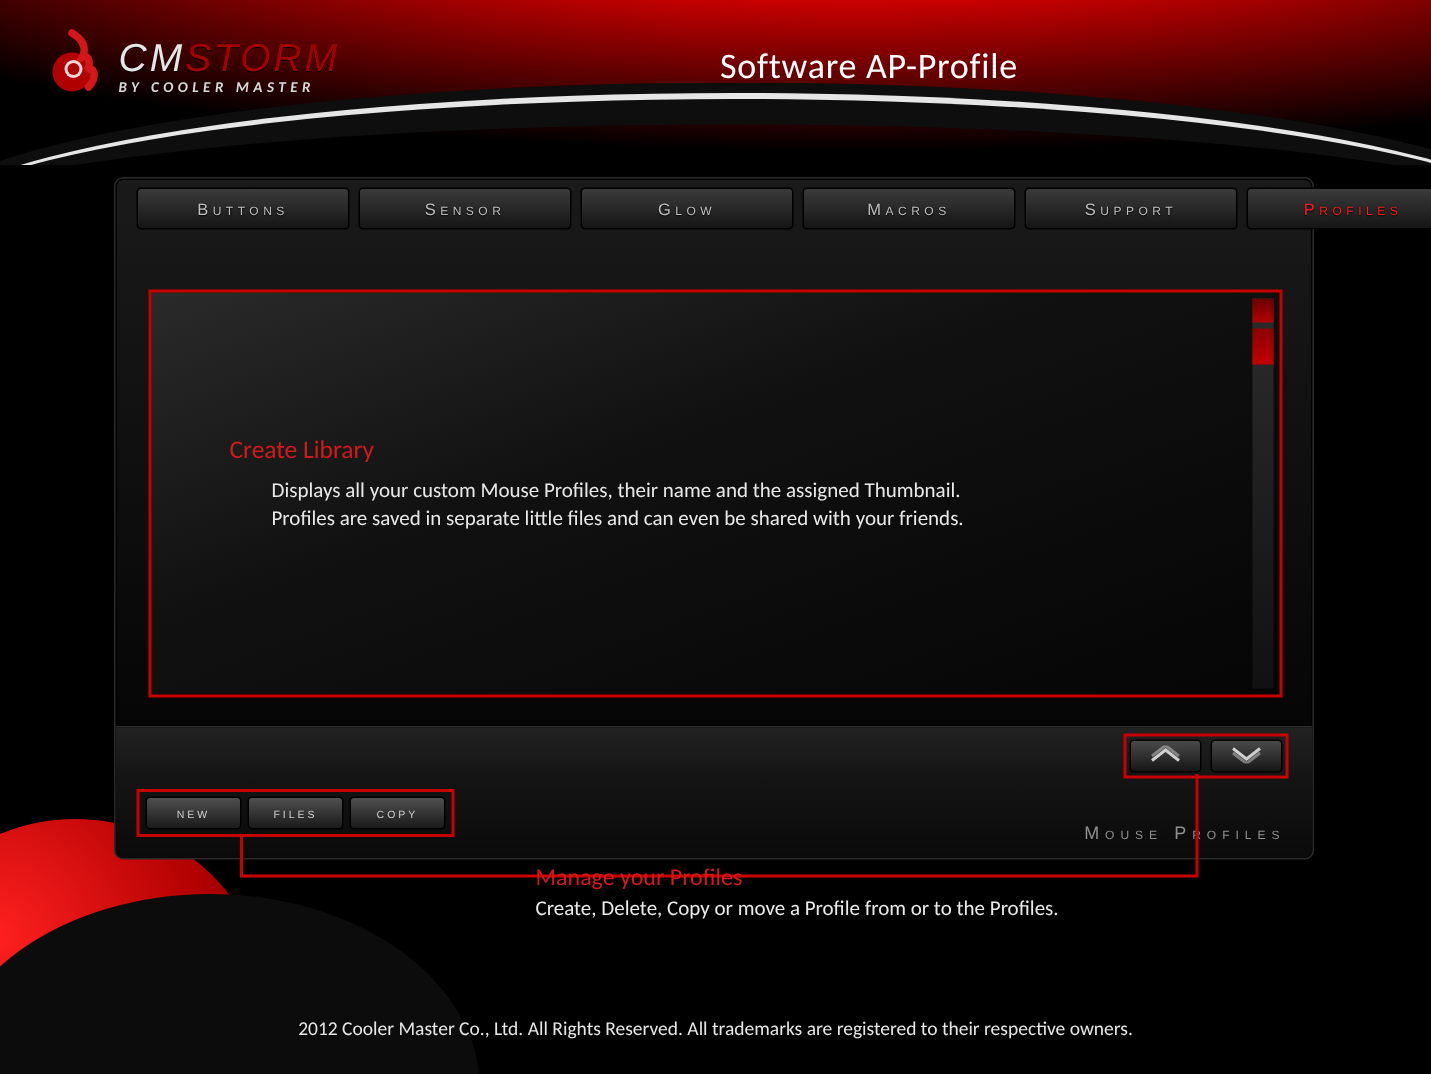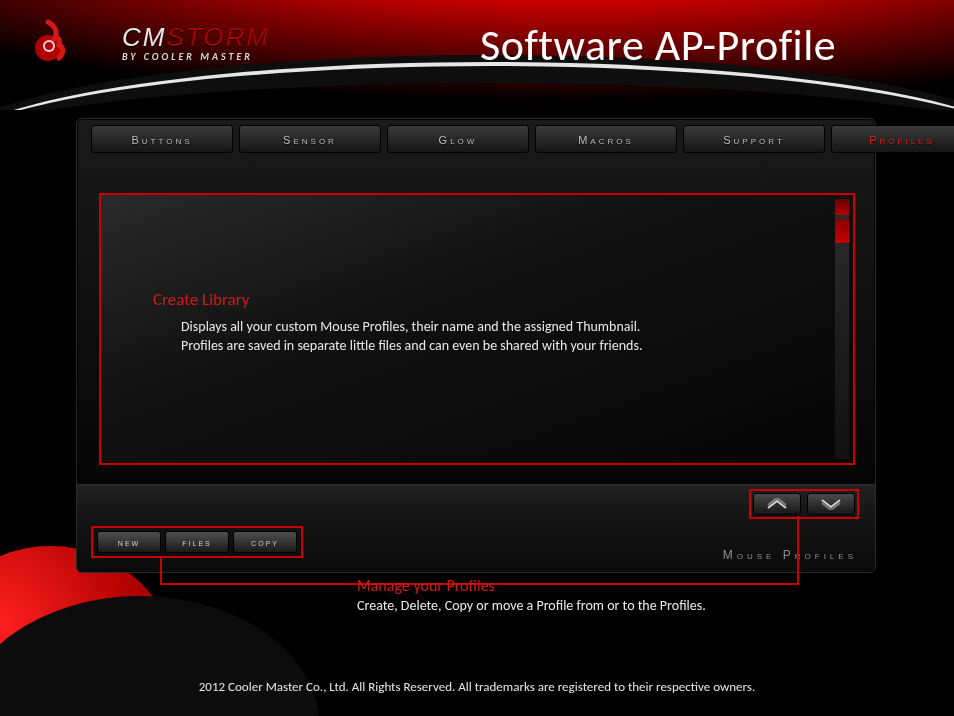--- a/index.html
+++ b/index.html
@@ -22,29 +22,29 @@
     position: absolute; left: -60px; top: 62px; width: 1100px; height: 120px;
     border-top: 4px solid #e6e6e6;
     border-radius: 50% 50% 0 0 / 80% 80% 0 0;
   }
 
   
   .logo {
     position: absolute; left: 25px; top: 18px; display: flex; align-items: center; gap: 8px;
   }
   .logo-mark svg { width: 46px; height: 46px; }
-  .logo-text { line-height: 1; margin-left: 43px; }
+  .logo-text { line-height: 1; }
   .logo-text .brand { font-family: Impact, "Arial Black", sans-serif; font-style: italic; letter-spacing: 2px; font-size: 26px; color: #a40000; text-shadow: 0 1px 0 #000; }
   .logo-text .brand .cm { color: #e6e6e6; }
   .logo-text .subbrand { color: #d9d9d9; font-size: 10px; letter-spacing: 3px; font-weight: 600; font-style: italic; margin-top: 2px; }
 
   
   .page-title {
-    position: absolute; left: 480px; top: 18px; width: 450px;
-    color: #fff; font-size: 44px; font-weight: 300; letter-spacing: 0.5px;
+    position: absolute; left: 480px; top: 30px; width: 450px;
+    color: #fff; font-size: 24px; font-weight: 300; letter-spacing: 0.5px;
     font-family: Calibri, "Segoe UI Light", Arial, sans-serif;
   }
 
   
   .bottomcorner {
     position: absolute; left: -80px; bottom: -90px; width: 260px; height: 260px;
     background: radial-gradient(circle at 30% 30%, #ff2020, #b00000 55%, #5a0000 100%);
     border-radius: 50%;
   }
   .bottomcorner2 {

